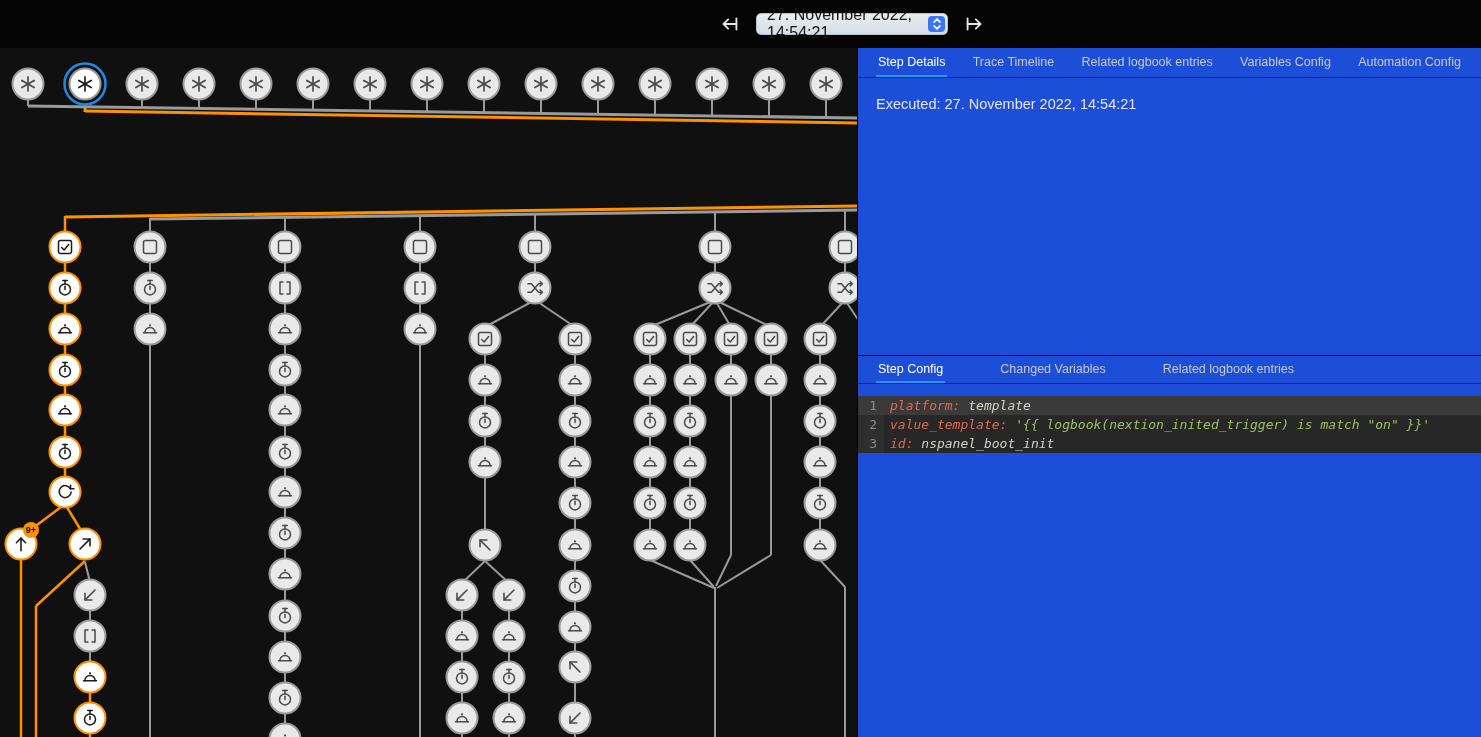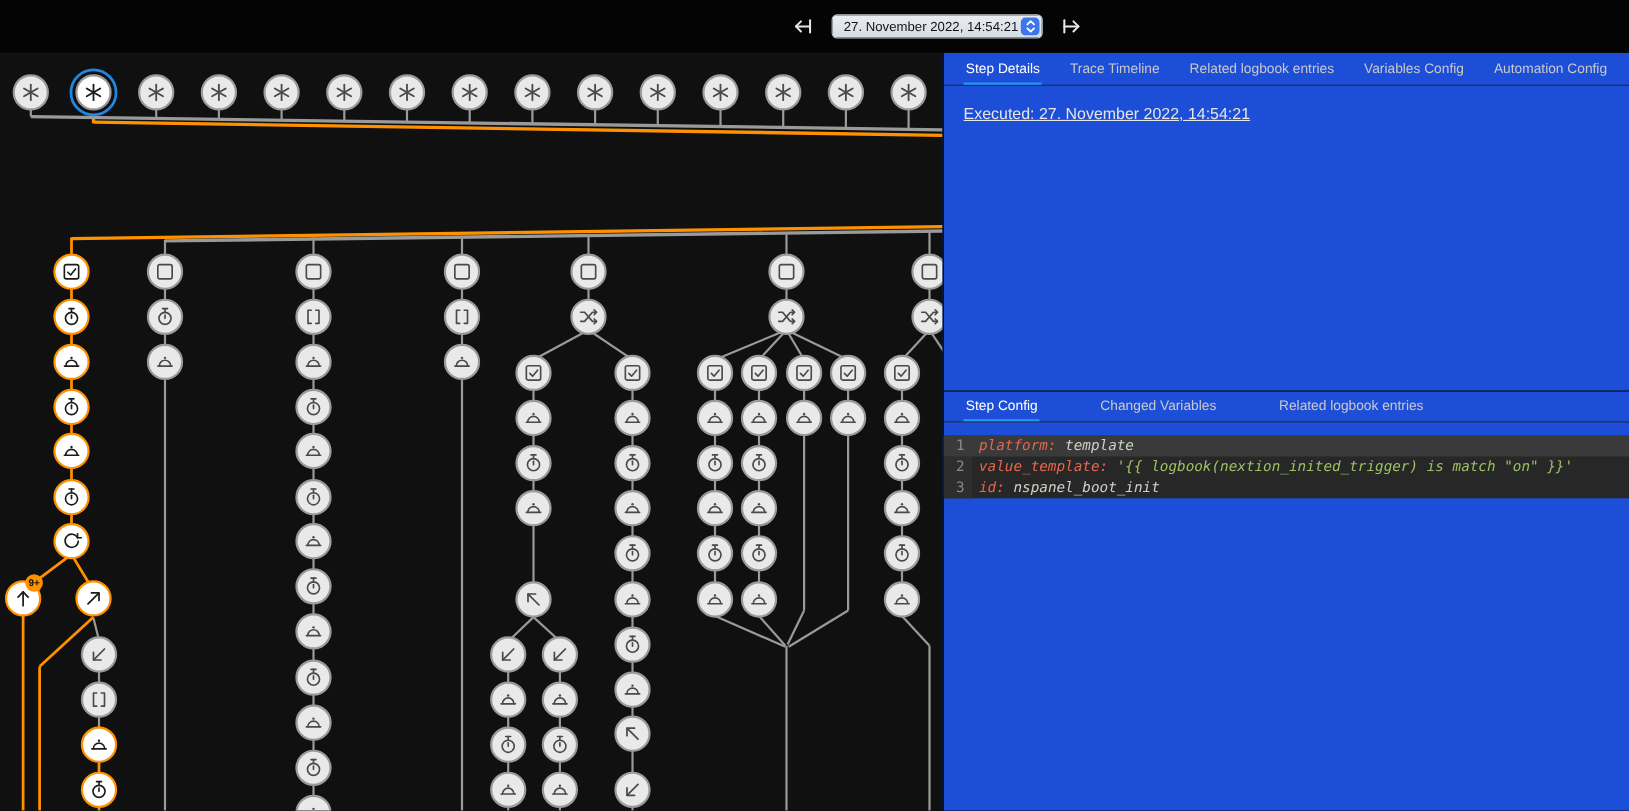--- a/index.html
+++ b/index.html
@@ -8,35 +8,35 @@
     --code-key:#e2694e;
     --code-string:#9dc063;
     --code-plain:#cfd2c8;
   }
   *{box-sizing:border-box;margin:0;padding:0;}
   html,body{width:1481px;height:737px;overflow:hidden;}
   body{background:#111;font-family:"Liberation Sans",sans-serif;}
   .topbar{height:48px;background:#040404;position:relative;}
   .run-nav{position:absolute;left:718px;top:0;height:48px;display:flex;align-items:center;gap:14px;}
   .nav-arrow{background:none;border:none;width:24px;height:24px;color:#e8e8e8;cursor:pointer;display:flex;align-items:center;justify-content:center;}
-  .run-select{width:192px;height:22px;background:linear-gradient(#e9edf2,#d6dde4);border:1px solid #b9c2cb;border-radius:5px;display:flex;align-items:center;padding-left:10px;position:relative;font-size:12px;color:#141414;cursor:pointer;}
+  .run-select{width:192px;height:22px;background:linear-gradient(#e9edf2,#d6dde4);border:1px solid #b9c2cb;border-radius:5px;display:flex;align-items:center;padding-left:10px;position:relative;font-size:16px;color:#141414;cursor:pointer;}
   .run-select .stepper{position:absolute;right:2px;top:2px;bottom:2px;width:17px;background:var(--select-accent);border-radius:4px;display:flex;align-items:center;justify-content:center;}
   .main{display:flex;height:689px;}
   .graph-pane{width:857px;height:689px;background:#101010;flex:none;}
   #trace-graph{display:block;}
   #trace-graph text{font-family:"Liberation Sans",sans-serif;}
   .right-pane{flex:1;background:#1d4ed8;border-left:1px solid #000;display:flex;flex-direction:column;}
   .details-section{height:308px;border-bottom:1px solid #070707;}
   .tabbar{display:flex;height:30px;align-items:stretch;border-bottom:1px solid #2a2a2a;}
   .details-section .tabbar{justify-content:space-between;padding:0 18px;}
   .config-section .tabbar{justify-content:flex-start;gap:53px;padding:0 18px;height:28px;}
   .tab{background:none;border:none;border-bottom:2px solid transparent;color:#c9c9c9;font-size:12.5px;font-family:inherit;padding:0 2px;cursor:pointer;}
   .tab.active{color:#fff;border-bottom-color:var(--accent);}
   .detail-content{padding:18px;}
-  .detail-content p{color:#e6e6e6;font-size:14.5px;text-decoration:underline;}
+  .detail-content p{color:#e6e6e6;font-size:14.5px;}
   .code-editor{margin-top:12px;background:#272727;font-family:"DejaVu Sans Mono","Liberation Mono",monospace;font-size:13px;line-height:19px;}
   .code-line{display:flex;}
   .code-line.hl{background:#3a3a3a;}
   .gutter{flex:none;width:26px;text-align:right;padding-right:7px;color:#8a8a8a;background:#2e2e2e;user-select:none;}
   .code-line.hl .gutter{background:#3a3a3a;}
   .code-text{padding-left:6px;white-space:pre;font-style:italic;}
   .tok-key{color:var(--code-key);}
   .tok-string{color:var(--code-string);}
   .tok-plain{color:var(--code-plain);}
 </style>

